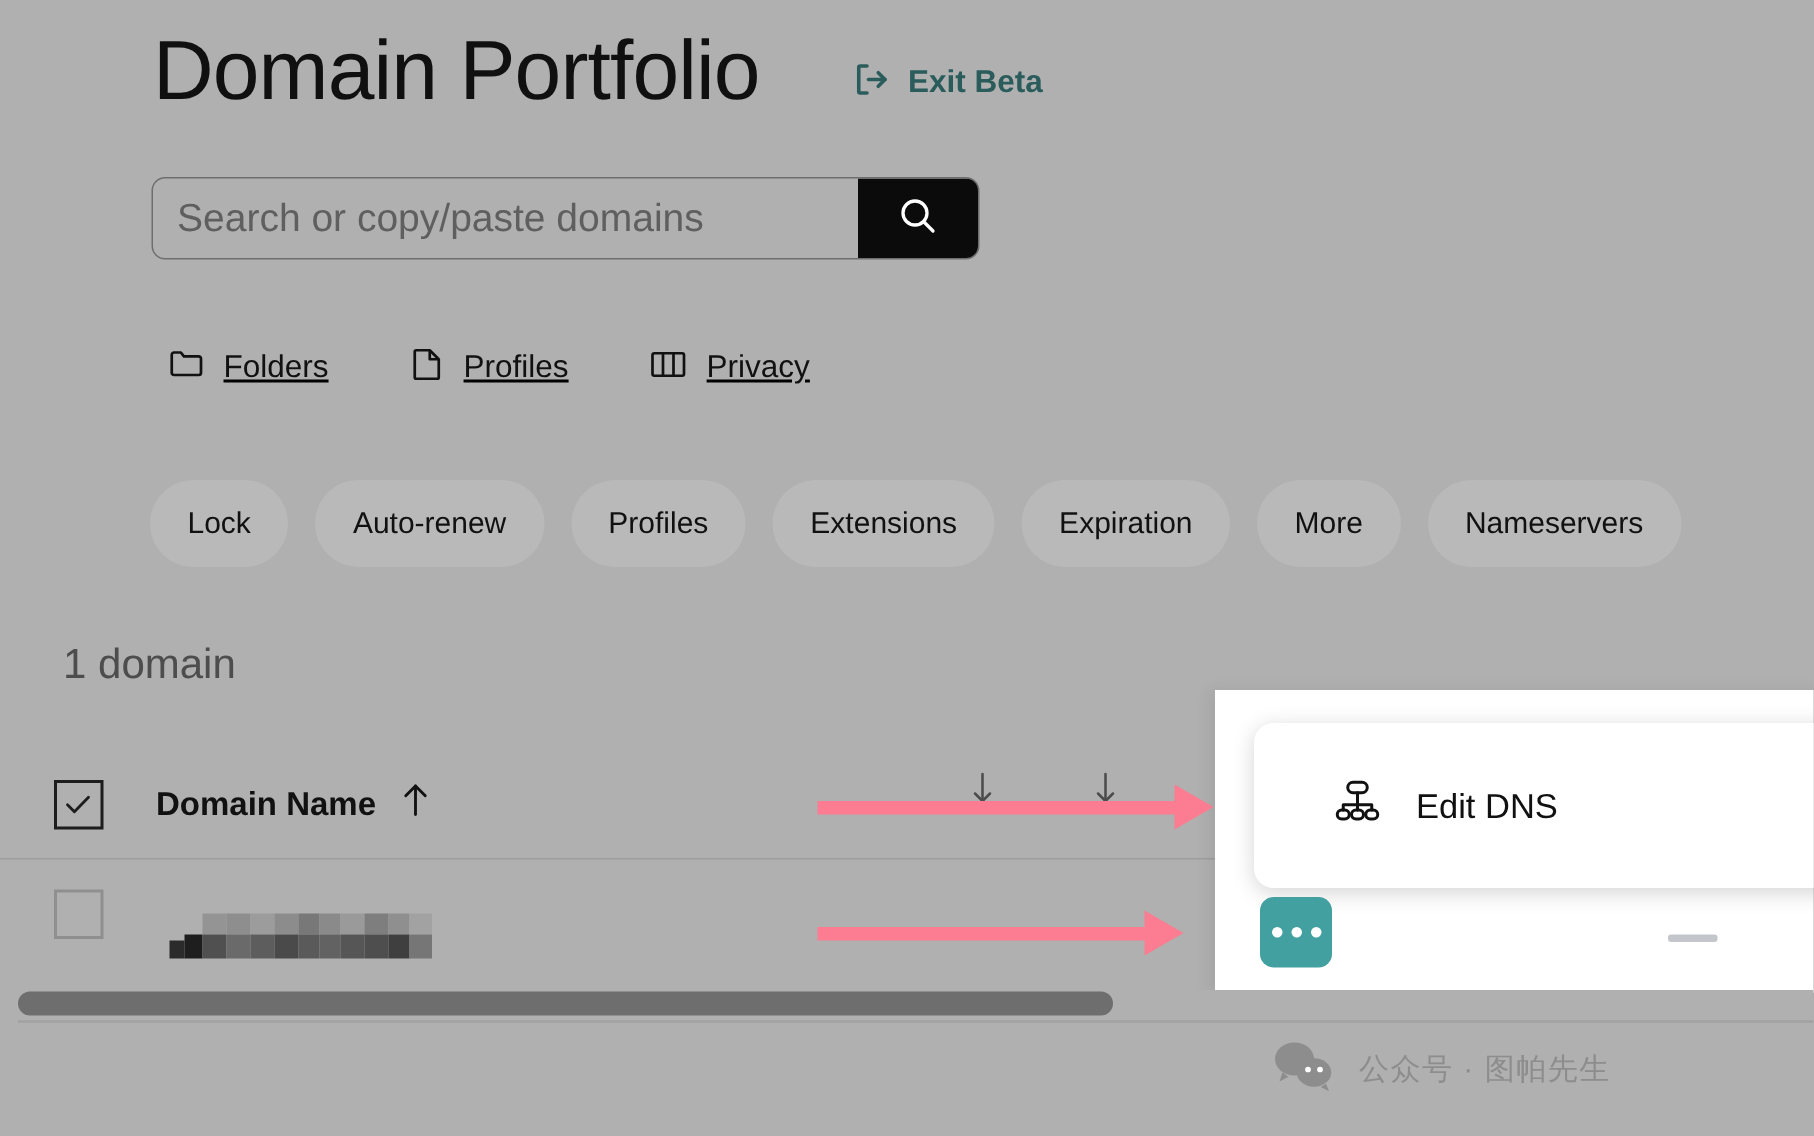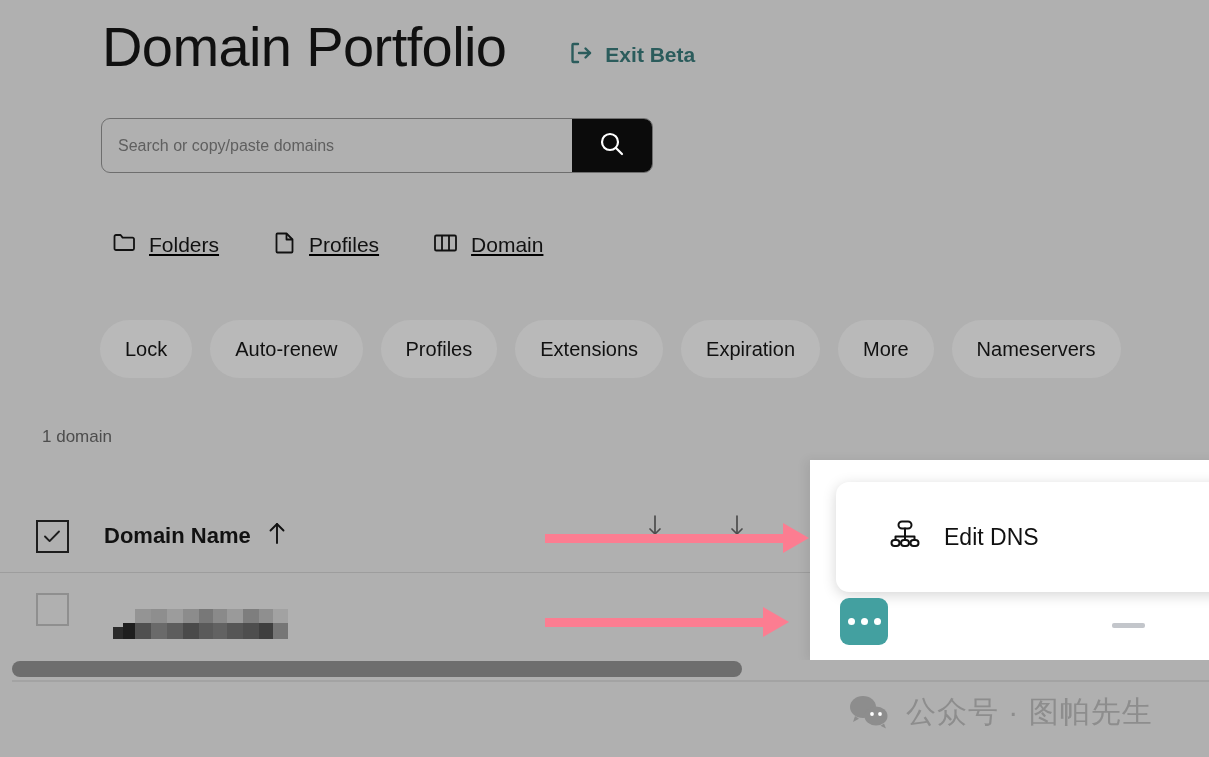--- a/index.html
+++ b/index.html
@@ -70,21 +70,21 @@
     align-items: stretch;
     overflow: hidden;
     background: transparent;
   }
   .search-input {
     flex: 1;
     border: none;
     outline: none;
     background: transparent;
     font-family: "Liberation Sans", sans-serif;
-    font-size: 16px;
+    font-size: 26px;
     color: #3a3a3a;
     padding: 0 0 0 16px;
   }
   .search-input::placeholder { color: #5f5f5f; opacity: 1; }
   .search-btn {
     width: 80px;
     background: #0b0b0b;
     border: none;
     display: flex;
     align-items: center;
@@ -138,21 +138,21 @@
     white-space: nowrap;
     cursor: pointer;
     box-sizing: border-box;
   }
 
   
   .domain-count {
     position: absolute;
     left: 42px;
     top: 427px;
-    font-size: 17px;
+    font-size: 28px;
     color: #4d4d4d;
   }
 
   
   .table {
     position: absolute;
     left: 0;
     top: 500px;
     width: 1209px;
   }
@@ -339,21 +339,21 @@
   
   .watermark {
     position: absolute;
     left: 848px;
     top: 692px;
     display: flex;
     align-items: center;
     gap: 16px;
   }
   .wm-text {
-    font-size: 30px;
+    font-size: 20px;
     color: #8d8d8d;
     white-space: nowrap;
     letter-spacing: 1px;
     text-align: right;
   }
 </style>
 </head>
 <body>
 
 <div class="screen">
@@ -402,21 +402,21 @@
       </span>
       <span class="tool-label">Profiles</span>
     </div>
     <div class="tool-item">
       <span>
         <svg width="27" height="25" viewBox="0 0 27 25" fill="none">
           <rect x="3" y="5.5" width="21" height="15" rx="1.3" stroke="#111" stroke-width="1.8"></rect>
           <path d="M10 5.5v15M17 5.5v15" stroke="#111" stroke-width="1.8"></path>
         </svg>
       </span>
-      <span class="tool-label">Domain</span>
+      <span class="tool-label">Privacy</span>
     </div>
   </div>
 
   <div class="pill-row">
     <div class="pill">Lock</div>
     <div class="pill">Auto-renew</div>
     <div class="pill">Profiles</div>
     <div class="pill">Extensions</div>
     <div class="pill">Expiration</div>
     <div class="pill">More</div>

